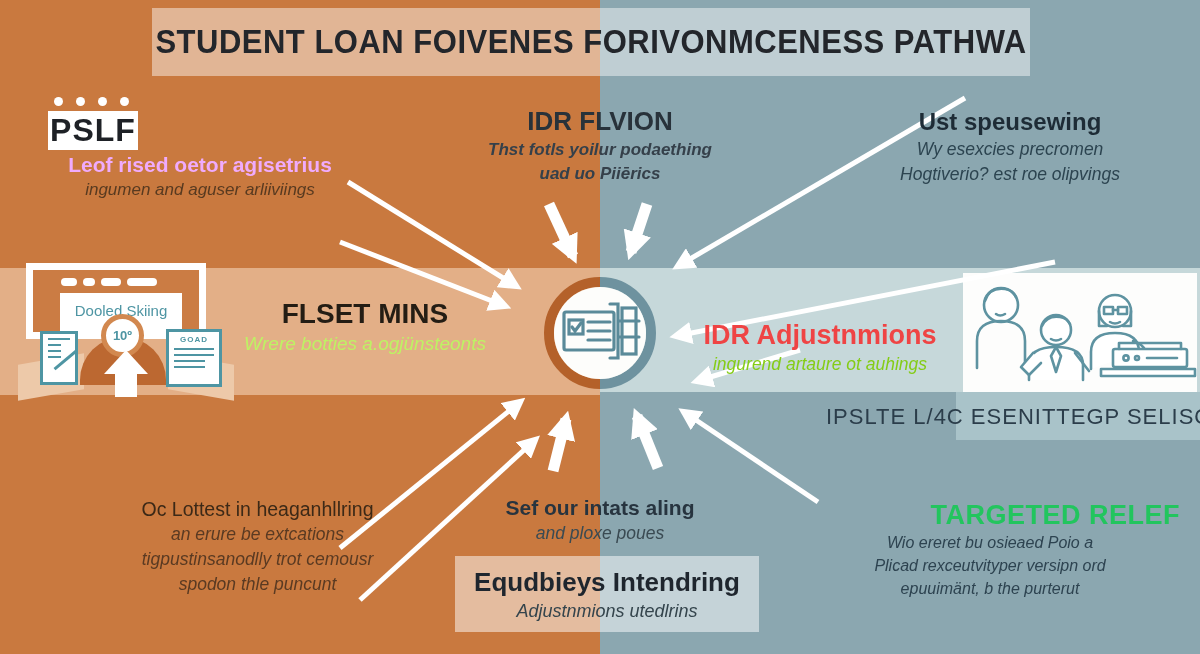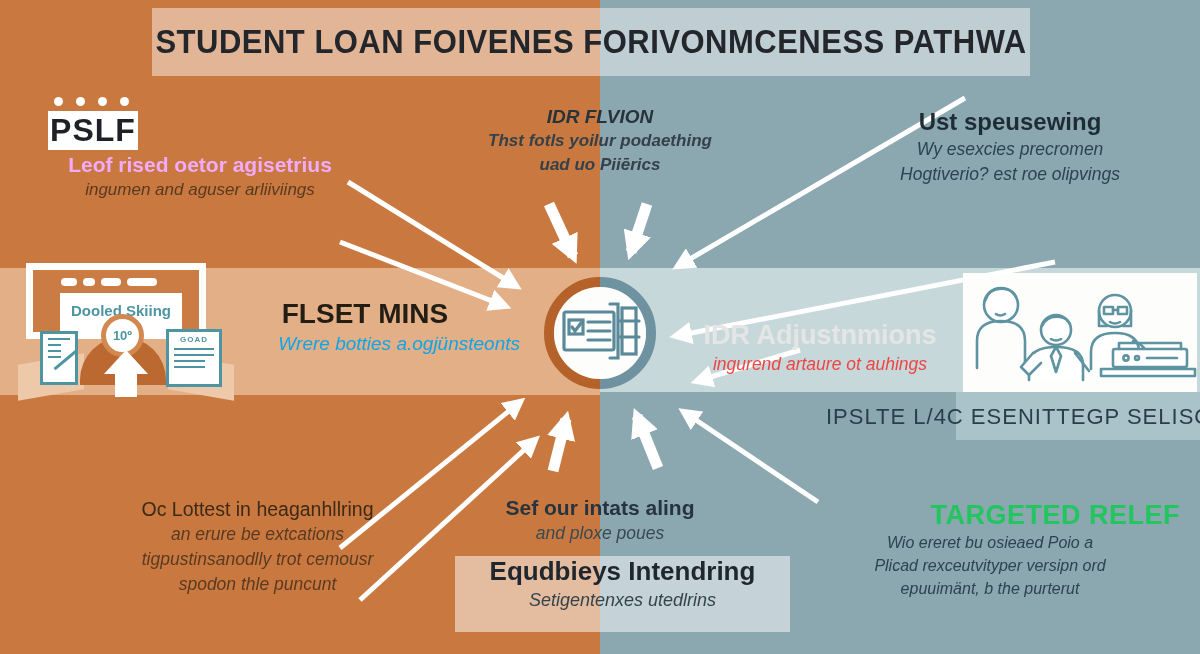--- a/index.html
+++ b/index.html
@@ -33,68 +33,68 @@
   .pslf-dots{left:54px;top:97px;display:flex;gap:13px;z-index:6;}
   .dot{width:9px;height:9px;border-radius:50%;background:#fff;}
   .pslf-box{left:48px;top:111px;width:90px;height:39px;background:#fff;display:flex;
             align-items:center;justify-content:center;z-index:6;}
   .pslf-label{font-size:32px;font-weight:800;color:#1e2126;letter-spacing:1px;}
   .pslf-text{left:10px;top:153px;width:380px;}
   .pslf-text .hd{font-size:21px;color:#f0abfc;}
   .pslf-text .sub{font-size:17px;color:#583a20;}
 
   .idrflvion{left:425px;top:106px;width:350px;}
-  .idrflvion .hd{font-size:19px;color:#28323a;font-style:italic;}
+  .idrflvion .hd{font-size:26px;color:#28323a;}
   .idrflvion .sub{font-size:17px;color:#35404a;font-weight:bold;}
 
   .ust{left:840px;top:108px;width:340px;}
   .ust .hd{font-size:24px;color:#1e2c36;}
   .ust .sub{font-size:17.5px;color:#2c4450;}
 
   .flset{left:210px;top:298px;width:310px;}
   .flset .hd{font-size:28px;color:#241d14;}
-  .flset .sub{font-size:19px;color:#0ea5e9;text-align:right;}
+  .flset .sub{font-size:19px;color:#bef264;}
 
   .idradj{left:665px;top:320px;width:310px;}
-  .idradj .hd{font-size:27px;color:#e5e5e5;}
-  .idradj .sub{font-size:17.5px;color:#ef4444;}
+  .idradj .hd{font-size:27px;color:#ef4444;}
+  .idradj .sub{font-size:17.5px;color:#84cc16;}
 
   .caption{left:826px;top:404px;width:370px;font-size:22px;color:#2b3d4a;
            letter-spacing:1px;z-index:6;text-align:center;white-space:nowrap;}
 
   .bleft{left:80px;top:498px;width:355px;}
   .bleft .l1{font-size:19.5px;font-weight:500;color:#3c2917;margin:0;}
   .bleft .sub{font-size:17.5px;color:#5a3a22;}
 
   .bcenter{left:440px;top:496px;width:320px;}
   .bcenter .hd{font-size:21px;font-weight:700;color:#27343f;}
   .bcenter .sub{font-size:17.5px;color:#3a4a52;}
 
-  .equd{left:455px;top:556px;width:335px;height:76px;background:rgba(255,255,255,.5);
-        z-index:6;text-align:center;padding-top:0;box-sizing:border-box;}
+  .equd{left:455px;top:556px;width:304px;height:76px;background:rgba(255,255,255,.5);
+        z-index:6;text-align:center;padding-top:11px;box-sizing:border-box;}
   .equd .hd{font-size:26px;color:#1f262e;}
   .equd .sub{font-size:18px;color:#34444c;}
 
   .targeted{left:800px;top:500px;width:380px;}
   .targeted .hd{font-size:27px;color:#22c55e;letter-spacing:.5px;text-align:right;}
   .targeted .sub{font-size:16px;color:#2d4350;}
 
   
   .center-circle{left:542px;top:275px;width:116px;height:116px;z-index:7;}
 
   
   .illus-left{left:18px;top:253px;width:216px;height:150px;z-index:4;}
   .hand{background:#edc9a9;z-index:1;}
   .hand-l{left:0;top:106px;width:66px;height:36px;transform:skewY(-10deg);}
   .hand-r{left:150px;top:106px;width:66px;height:36px;transform:skewY(10deg);}
   .browser-frame{left:8px;top:10px;width:180px;height:76px;border:7px solid #fff;
                  background:#cb7c44;box-sizing:border-box;z-index:2;}
   .pill{position:absolute;height:8px;border-radius:4px;background:#fff;top:8px;}
   .panel{left:42px;top:40px;width:122px;height:46px;background:#fff;z-index:3;
-         text-align:center;font-weight:700;font-size:15px;color:#4e95a3;padding-top:9px;box-sizing:border-box;}
+         text-align:center;font-weight:400;font-size:15px;color:#4e95a3;padding-top:9px;box-sizing:border-box;}
   .semicircle{left:62px;top:84px;width:86px;height:48px;background:#bc6831;
               border-radius:86px 86px 0 0;z-index:3;}
   .badge{left:83px;top:61px;width:43px;height:43px;border-radius:50%;background:#fff;
          border:5px solid #d2884f;box-sizing:border-box;z-index:4;display:flex;
          align-items:center;justify-content:center;font-size:13px;font-weight:700;color:#4e95a3;}
   .uparrow-tri{left:86px;top:97px;width:0;height:0;border-left:22px solid transparent;
                border-right:22px solid transparent;border-bottom:24px solid #fff;z-index:4;}
   .uparrow-stem{left:97px;top:120px;width:22px;height:24px;background:#fff;z-index:4;}
   .doc{background:#fff;border:3px solid #4e95a3;box-sizing:border-box;z-index:4;overflow:hidden;}
   .doc-l{left:22px;top:78px;width:38px;height:54px;}
@@ -190,21 +190,21 @@
     <p class="sub">tigpustinsanodlly trot cemousr</p>
     <p class="sub">spodon thle puncunt</p>
   </div>
 
   <div class="abs node bcenter">
     <p class="hd">Sef our intats aling</p>
     <p class="sub">and ploxe poues</p>
   </div>
   <div class="abs equd">
     <p class="hd">Equdbieys Intendring</p>
-    <p class="sub">Setigentenxes utedlrins</p>
+    <p class="sub">Adjustnmions utedlrins</p>
   </div>
 
   <div class="abs node targeted">
     <p class="hd">TARGETED RELEF</p>
     <p class="sub">Wio ereret bu osieaed Poio a</p>
     <p class="sub">Plicad rexceutvityper versipn ord</p>
     <p class="sub">epuuimänt, b the purterut</p>
   </div>
 
   <div class="abs center-circle">

